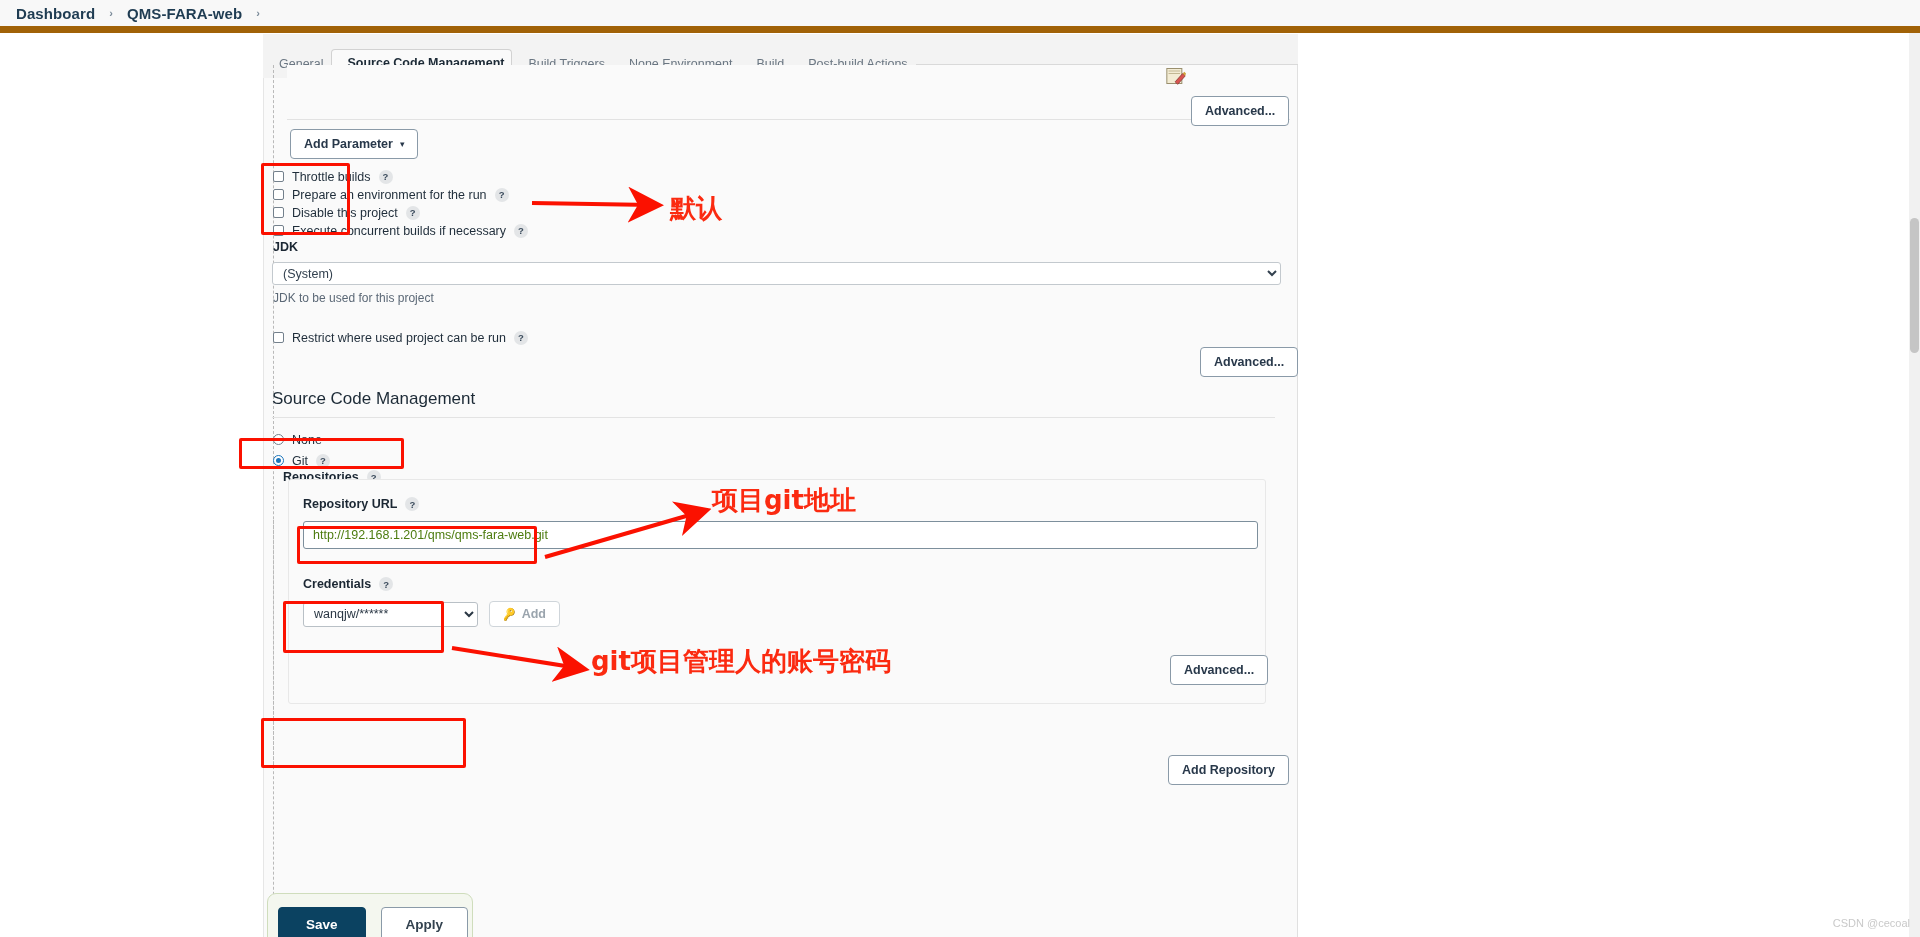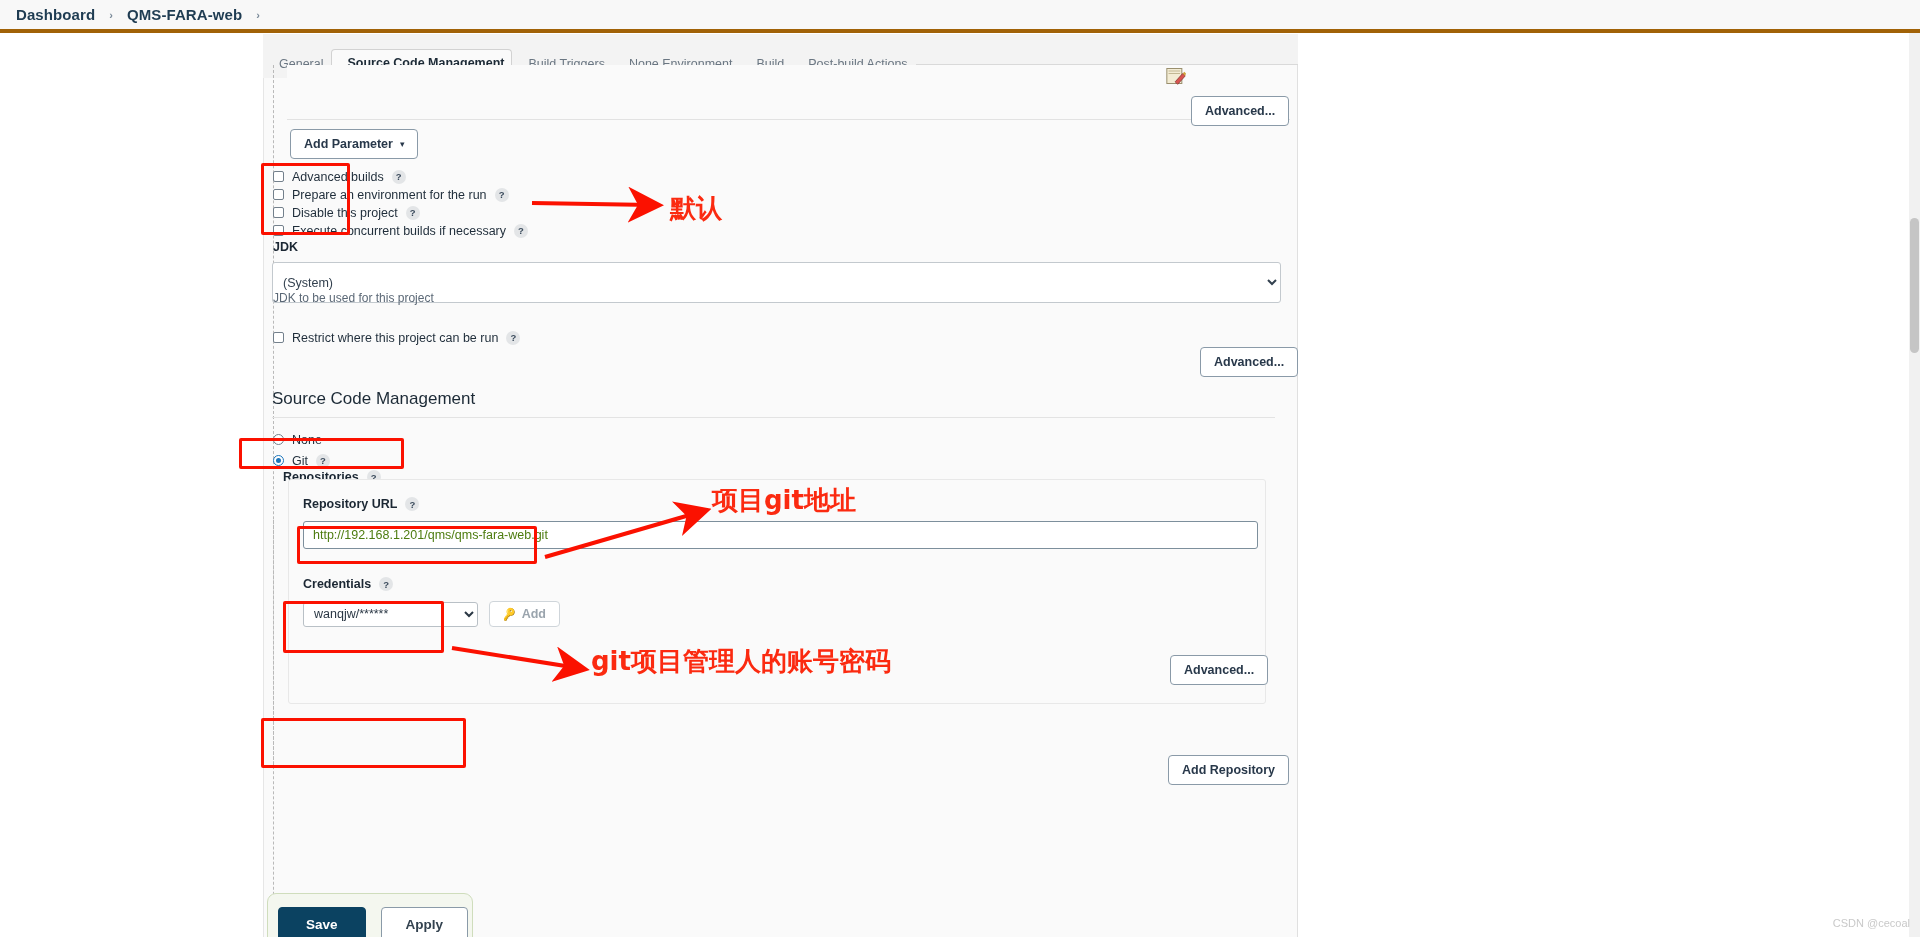--- a/index.html
+++ b/index.html
@@ -9,21 +9,21 @@
     overflow: hidden;
     background: #ffffff;
     font-family: "Liberation Sans", "DejaVu Sans", sans-serif;
     color: #2c3e50;
   }
   #page { position: relative; width: 1920px; height: 937px; background:#fff; }
 
   
   .breadcrumb-bar {
     position:absolute; top:0; left:0; width:1920px; height:33px;
-    background:#f8f8f8; border-bottom:4px solid #a16207;
+    background:#f8f8f8; border-bottom:7px solid #a16207;
     display:flex; align-items:center; padding-left:16px;
     font-size:15px; font-weight:bold; color:#3a4a5a;
   }
   .crumb { color:#1f3c52; font-weight:bold; font-size:15px; letter-spacing:.1px; }
   .crumb-sep { color:#7a8a99; font-size:11px; margin:0 14px; }
 
   
   .config-panel {
     position:absolute; left:263px; top:34px; width:1035px; height:903px;
     background:#fafafa; border-left:1px solid #e6e6e6; border-right:1px solid #e0e0e0;
@@ -85,21 +85,21 @@
   .help {
     display:inline-flex; align-items:center; justify-content:center;
     width:14px; height:14px; border-radius:50%; background:#e3e5e7;
     color:#3b4b5c; font-size:9.5px; font-weight:bold; margin-left:8px; cursor:pointer;
   }
 
   .sec-label { font-size:12.5px; font-weight:bold; color:#1b2733; }
   .hint { font-size:12px; color:#5b6876; }
 
   select.jdk {
-    width:1009px; height:41px; font-size:12.5px; color:#33414f;
+    width:1009px; height:23px; font-size:12.5px; color:#33414f;
     border:1px solid #c3c9ce; border-radius:3px; background:#fff;
     padding:1px 6px; font-family:"Liberation Sans", sans-serif;
   }
 
   .section-title { font-size:17px; color:#1c2a36; font-weight:normal; }
   .section-rule { height:1px; background:#e3e3e3; width:1003px; }
 
   .repos-card {
     position:absolute; left:25px; top:0; width:978px; height:225px;
     background:#fafafa; border:1px solid #e8e8e8; border-radius:3px;
@@ -198,21 +198,21 @@
         </span>
       </div>
 
       <div style="position:absolute;left:928px;top:31px;">
         <span class="btn">Advanced...</span>
       </div>
 
       <div style="position:absolute;left:10px;top:103px;">
         <div class="checkline">
           <span class="cbox"></span>
-          <span class="chk-label">Advanced builds</span>
+          <span class="chk-label">Throttle builds</span>
           <span class="help">?</span>
         </div>
         <div class="checkline">
           <span class="cbox"></span>
           <span class="chk-label">Prepare an environment for the run</span>
           <span class="help">?</span>
         </div>
         <div class="checkline">
           <span class="cbox"></span>
           <span class="chk-label">Disable this project</span>
@@ -229,21 +229,21 @@
       <div style="position:absolute;left:9px;top:197px;">
         <select class="jdk">
           <option>(System)</option>
         </select>
       </div>
       <div style="position:absolute;left:10px;top:226px;" class="hint">JDK to be used for this project</div>
 
       <div style="position:absolute;left:10px;top:264px;">
         <div class="checkline">
           <span class="cbox"></span>
-          <span class="chk-label">Restrict where this project can be run</span>
+          <span class="chk-label">Restrict where used project can be run</span>
           <span class="help">?</span>
         </div>
       </div>
       <div style="position:absolute;left:937px;top:282px;">
         <span class="btn">Advanced...</span>
       </div>
 
       <div style="position:absolute;left:9px;top:324px;" class="section-title">Source Code Management</div>
       <div style="position:absolute;left:9px;top:352px;" class="section-rule"></div>
 

